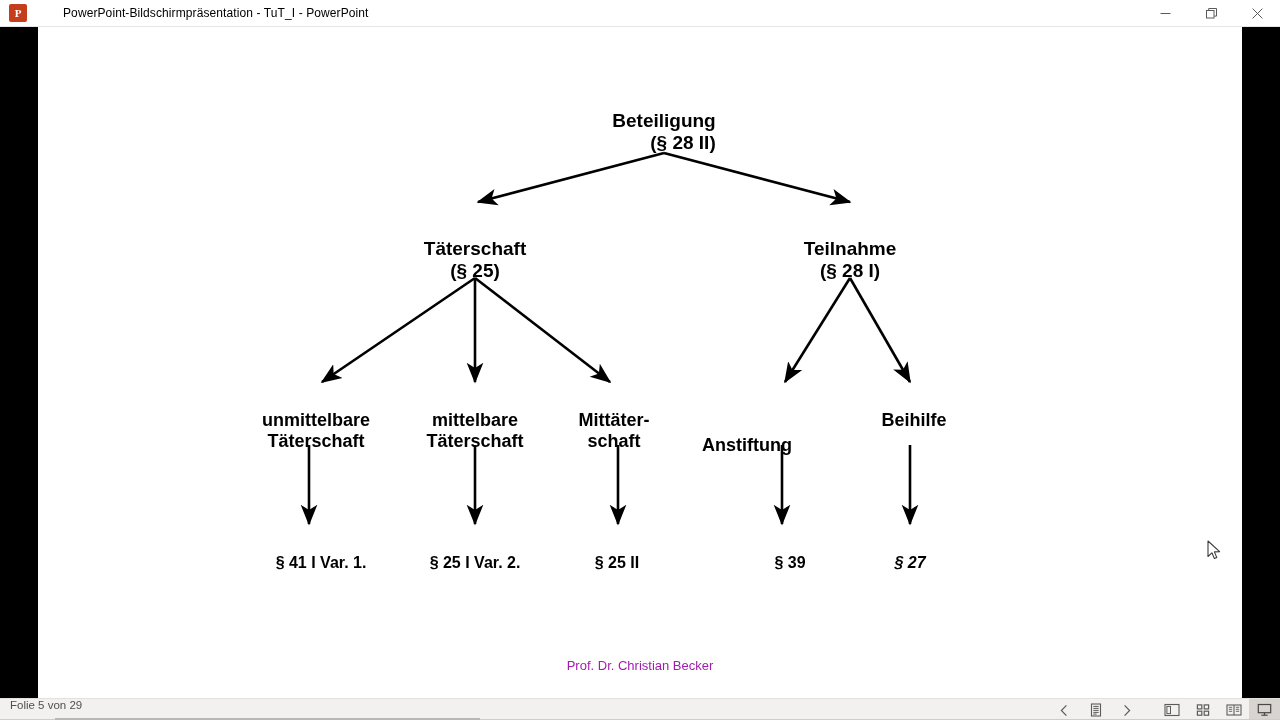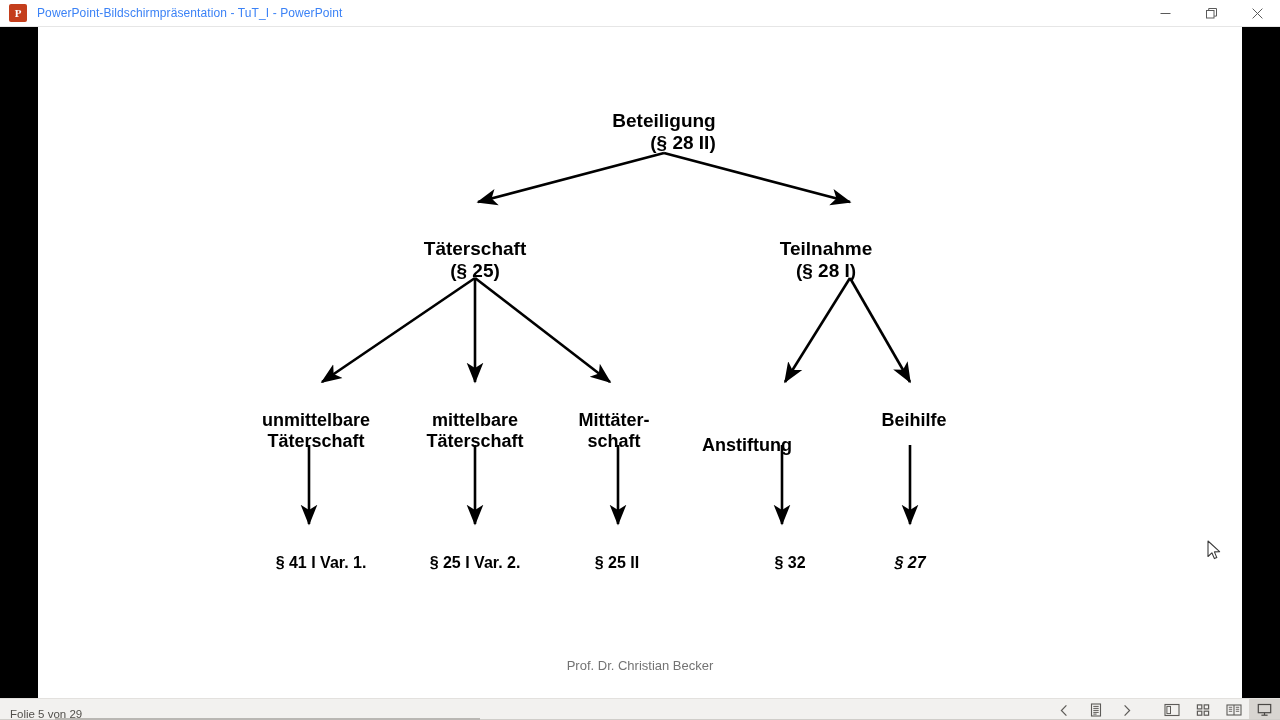--- a/index.html
+++ b/index.html
@@ -27,23 +27,24 @@
     width: 18px; height: 18px;
     margin-left: 9px; margin-right: 10px;
     background: #c43e1c;
     border-radius: 2px;
     display: flex; align-items: center; justify-content: center;
     color: #ffffff; font-size: 11px; font-weight: bold;
     font-family: "Liberation Serif", serif;
     flex: none;
   }
   .title-text {
-    font-size: 12px; color: #3b82f6;
+    font-size: 12px; color: #000000;
     letter-spacing: .1px;
     white-space: nowrap;
+    margin-left: 26px;
   }
   .win-controls {
     position: absolute; top: 0; right: 0;
     height: 27px; display: flex;
   }
   .win-btn {
     width: 46px; height: 27px;
     display: flex; align-items: center; justify-content: center;
   }
   .win-btn svg { display: block; }
@@ -75,33 +76,33 @@
   .node.lvl1 { font-size: 19px; }
   .node.lvl2 { font-size: 19px; }
   .node.lvl3 { font-size: 18px; }
   .node.leaf { font-size: 16px; }
 
   .footer-credit {
     position: absolute;
     left: 50%; transform: translateX(-50%);
     top: 631px;
     font-size: 13px;
-    color: #737373;
+    color: #a21caf;
     white-space: nowrap;
   }
 
   
   .cursor { position: absolute; left: 1207px; top: 513px; }
 
   
   .statusbar {
     position: absolute; left: 0; top: 698px;
     width: 1280px; height: 22px;
     background: #f2f1ef;
-    display: flex; align-items: flex-end;
+    display: flex; align-items: flex-start;
     border-top: 1px solid #e3e1de;
   }
   .status-left {
     font-size: 11.5px; color: #52504c;
     margin-left: 10px; white-space: nowrap;
   }
   .status-right {
     position: absolute; right: 0; top: 0;
     height: 22px; display: flex; align-items: center;
   }
@@ -181,36 +182,36 @@
           <path d="M580,418 L580,497"></path>
           <path d="M744,418 L744,497"></path>
           <path d="M872,418 L872,497"></path>
         </g>
       </svg>
 
       <div class="node lvl1" style="left:626px; top:83px;text-align:right;">Beteiligung
 (§ 28 II)</div>
       <div class="node lvl2" style="left:437px; top:211px;">Täterschaft
 (§ 25)</div>
-      <div class="node lvl2" style="left:788px; top:211px;">Teilnahme
+      <div class="node lvl2" style="left:812px; top:211px;">Teilnahme
 (§ 28 I)</div>
 
       <div class="node lvl3" style="left:262px; top:383px;margin-left:16px;">unmittelbare
 Täterschaft</div>
       <div class="node lvl3" style="left:437px; top:383px;">mittelbare
 Täterschaft</div>
       <div class="node lvl3" style="left:576px; top:383px;">Mittäter-
 schaft</div>
       <div class="node lvl3" style="left:709px; top:383px;margin-top:25px;">Anstiftung</div>
       <div class="node lvl3" style="left:876px; top:383px;">Beihilfe</div>
 
       <div class="node leaf" style="left:283px; top:527px;">§ 41 I Var. 1.</div>
       <div class="node leaf" style="left:437px; top:527px;">§ 25 I Var. 2.</div>
       <div class="node leaf" style="left:579px; top:527px;">§ 25 II</div>
-      <div class="node leaf" style="left:752px; top:527px;">§ 32</div>
+      <div class="node leaf" style="left:752px; top:527px;">§ 39</div>
       <div class="node leaf" style="left:872px; top:527px;font-style:italic;">§ 27</div>
 
       <div class="footer-credit">Prof. Dr. Christian Becker</div>
     </div>
 
     <div class="cursor">
       <svg width="16" height="22" viewBox="0 0 16 22">
         <path d="M1,1 L1,16.5 L4.9,12.8 L7.4,18.6 L9.8,17.6 L7.4,11.9 L12.6,11.7 Z" fill="#ffffff" stroke="#3b3b3b" stroke-width="1.1" stroke-linejoin="round"></path>
       </svg>
     </div>

